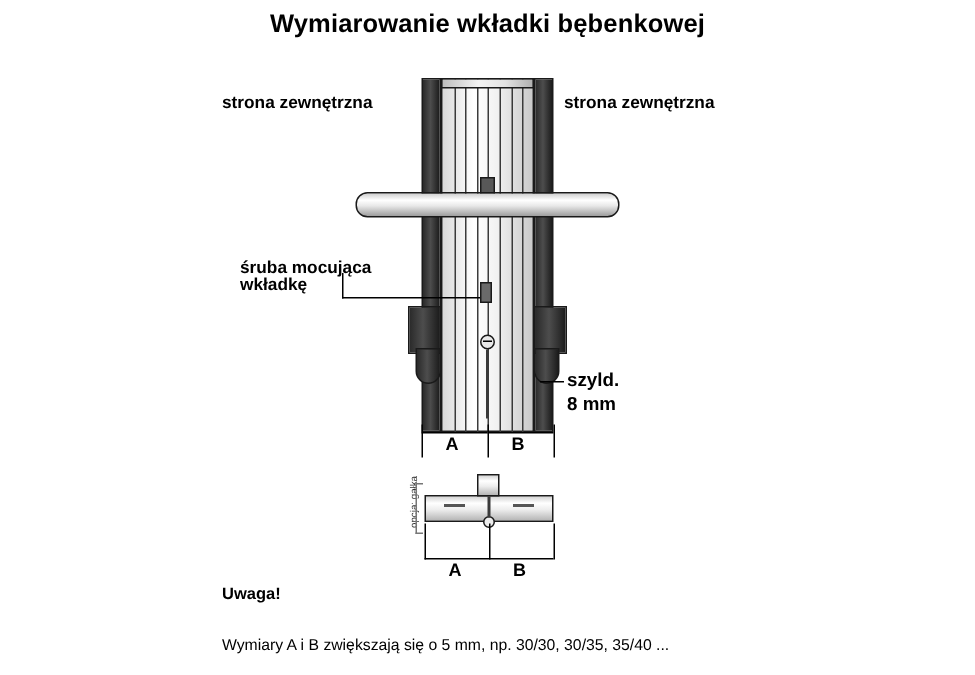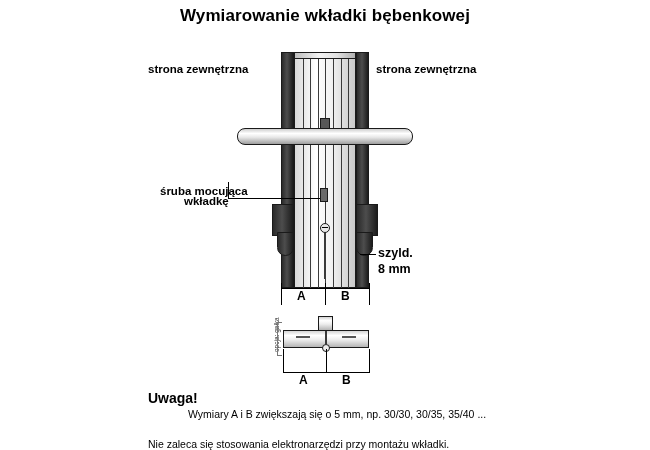--- a/index.html
+++ b/index.html
@@ -37,21 +37,21 @@
     font-size: 11.5px;
     font-weight: bold;
     line-height: 15px;
     white-space: nowrap;
   }
 
   .note-head {
     position: absolute;
     left: 148px;
     top: 390px;
-    font-size: 14px;
+    font-size: 11px;
     font-weight: bold;
   }
   .note-line {
     position: absolute;
     left: 148px;
     font-size: 10.5px;
     font-weight: normal;
     white-space: nowrap;
   }
 
@@ -171,22 +171,22 @@
   <div class="line" style="left:322px; top:227px; width:6px; height:1px;"></div>
 
   <div class="line-thin" style="left:324px; top:233px; width:2px; height:46px;"></div>
 
   <div class="leader" style="left:228px; top:198px; width:92px; height:1px;"></div>
   <div class="leader" style="left:228px; top:182px; width:1px; height:17px;"></div>
 
   <div class="label" style="left:148px; top:62px;">strona zewnętrzna</div>
   <div class="label" style="left:376px; top:62px;">strona zewnętrzna</div>
 
-  <div class="label" style="left:160px; top:184px;">śruba mocująca</div>
-  <div class="label" style="left:160px; top:194px;margin-left:24px;">wkładkę</div>
+  <div class="label" style="left:160px; top:172px;">śruba mocująca</div>
+  <div class="label" style="left:160px; top:183px;">wkładkę</div>
 
   <div class="label" style="left:378px; top:246px; font-size:12.5px;">szyld.</div>
   <div class="label" style="left:378px; top:262px; font-size:12.5px;">8 mm</div>
 
   <div class="leader" style="left:360px; top:254px; width:16px; height:1px;"></div>
 
   <div class="dimtick" style="left:281px; top:283px; height:22px;"></div>
   <div class="dimtick" style="left:325px; top:283px; height:22px;"></div>
   <div class="dimtick" style="left:369px; top:283px; height:22px;"></div>
 
@@ -215,16 +215,15 @@
 
   <div class="dimtext" style="left:299px; top:373px;">A</div>
   <div class="dimtext" style="left:342px; top:373px;">B</div>
 
   <div class="small-rot" style="left:273px; top:352px;">opcja: gałka</div>
   <div class="line-thin" style="left:277px; top:322px; width:1px; height:34px; background:#777;"></div>
   <div class="line-thin" style="left:277px; top:322px; width:5px; height:1px; background:#777;"></div>
   <div class="line-thin" style="left:277px; top:355px; width:5px; height:1px; background:#777;"></div>
 
   <div class="note-head">Uwaga!</div>
-  <div class="note-line" style="top:408px;margin-left:40px;">Wymiary A i B zwiększają się o 5 mm, np. 30/30, 30/35, 35/40 ...</div>
-  <div class="note-line" style="top:438px;">Nie zaleca się stosowania elektronarzędzi  przy montażu wkładki.</div>
+  <div class="note-line" style="top:424px;">Wymiary A i B zwiększają się o 5 mm, np. 30/30, 30/35, 35/40 ...</div>
 
 </div>
 
 </body></html>

